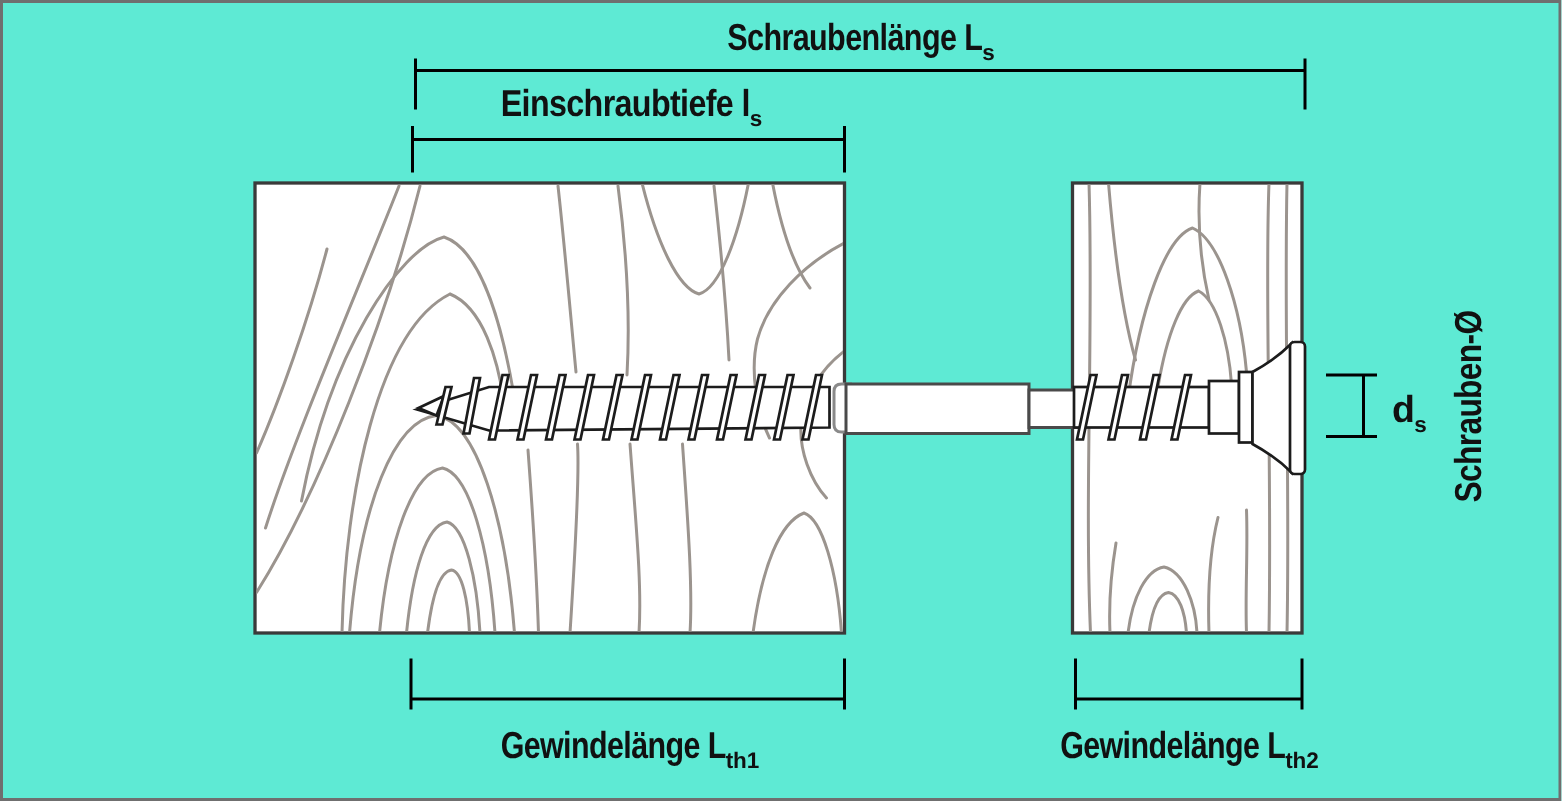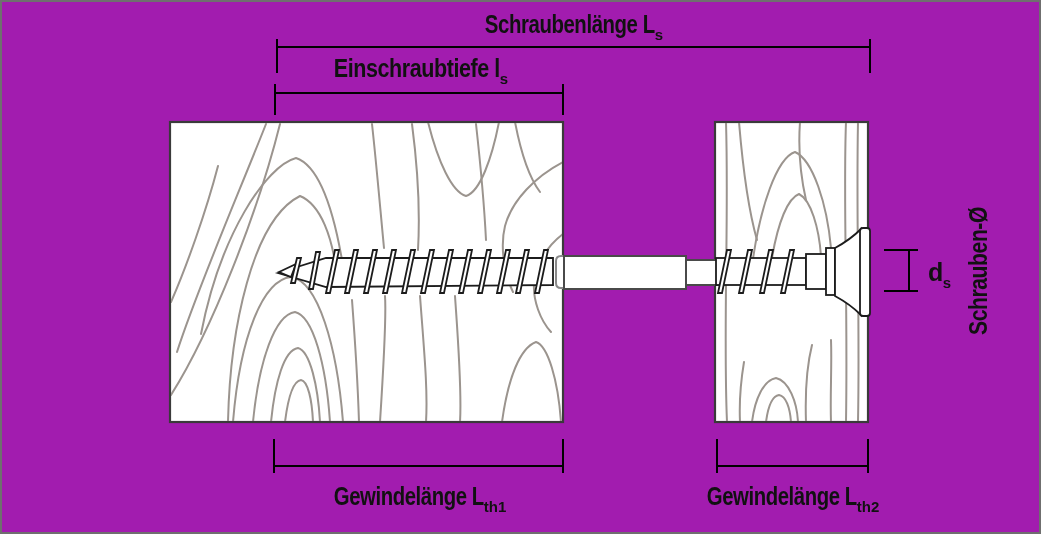--- a/index.html
+++ b/index.html
@@ -1,20 +1,20 @@
 <!DOCTYPE html>
 <html><head>
 <meta charset="utf-8">
 <style>
   html,body{margin:0;padding:0;background:#fff;}
   .canvas{
     position:relative;
     width:1037px;height:530px;
     border:2px solid #6f6f6f;
-    background:#a21caf;
+    background:#5eead4;
     font-family:"Liberation Sans", sans-serif;
   }
   svg{display:block;}
   .lbl{font-family:"Liberation Sans",sans-serif;font-weight:bold;font-size:25px;fill:#111;letter-spacing:-0.5px;}
   .sub{font-size:15px;letter-spacing:0;}
   .dim{stroke:#000;stroke-width:2;fill:none;}
   .grain{stroke:#9b948e;stroke-width:2;fill:none;stroke-linecap:round;}
   .block{fill:#ffffff;stroke:#3a3a3a;stroke-width:2.2;}
   .screw{stroke:#1c1c1c;stroke-width:1.8;fill:#ffffff;}
   .shank{stroke:#4a4a4a;stroke-width:2;fill:#ffffff;}

